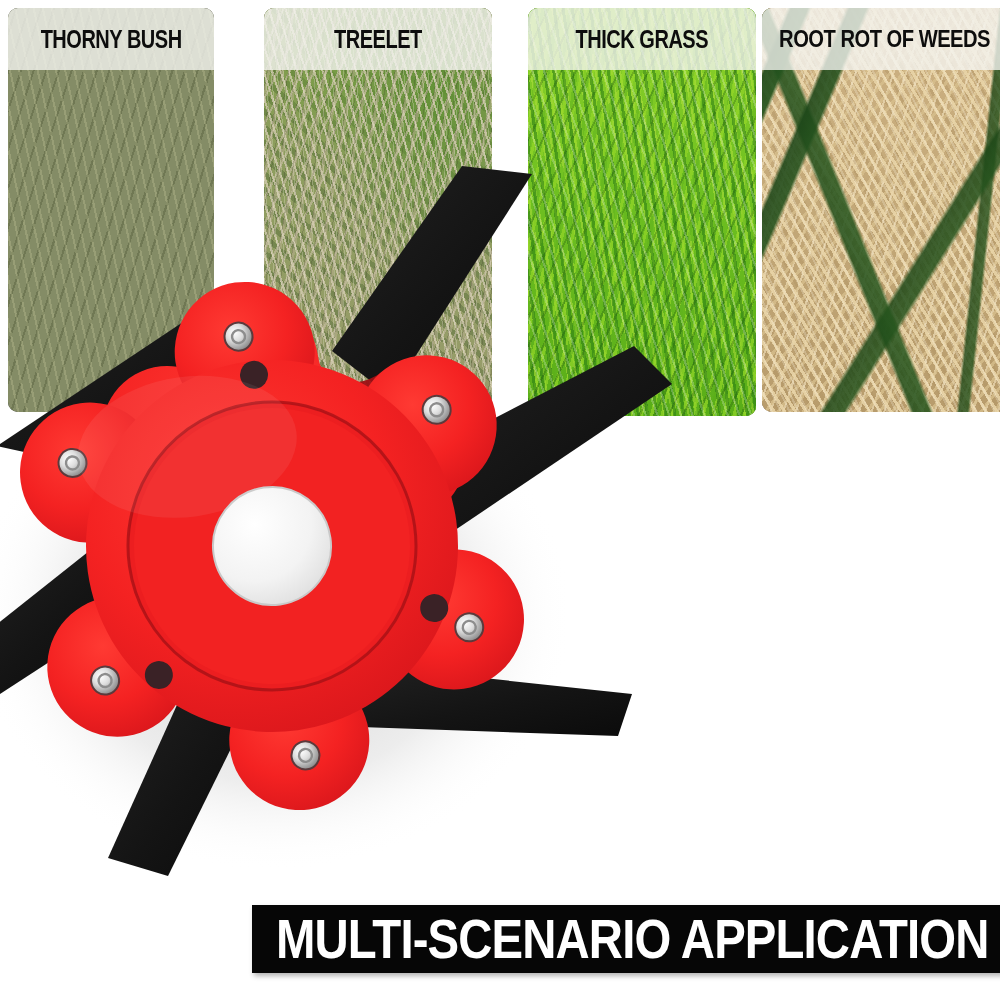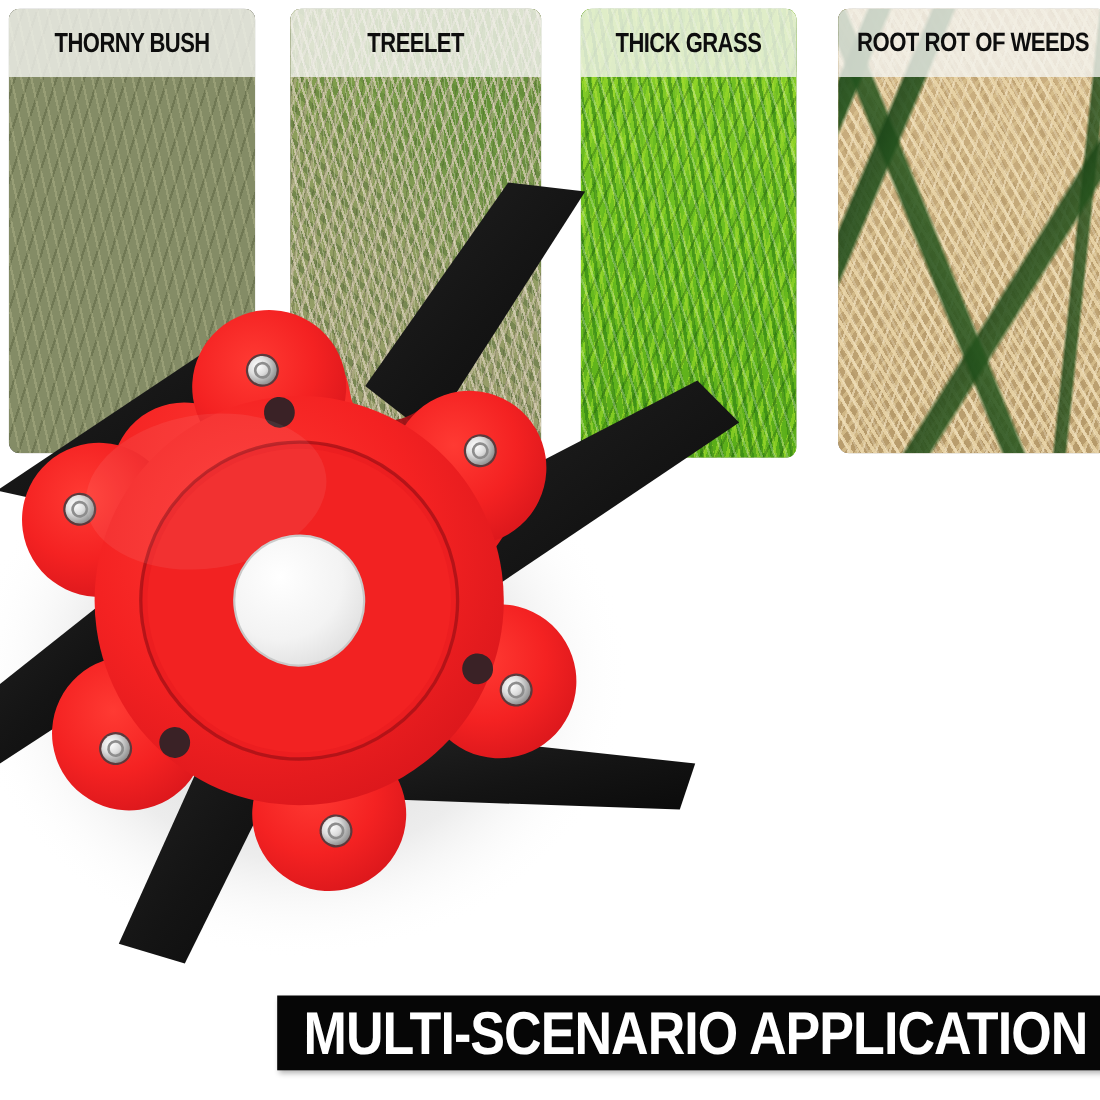--- a/index.html
+++ b/index.html
@@ -43,23 +43,23 @@
     font-size:25px;
     letter-spacing:-0.6px;
     color:#0d0d0d;
     transform:scaleX(0.80);
     transform-origin:center;
     white-space:nowrap;
   }
   .panel.p4 .caption span{font-size:24px;transform:scaleX(0.84);}
 
   
-  #panel-1{left:8px;  top:8px;  width:224px; height:404px;}
+  #panel-1{left:8px;  top:8px;  width:206px; height:404px;}
   #panel-2{left:264px;top:8px;  width:228px; height:404px;}
-  #panel-3{left:528px;top:8px;  width:196px; height:408px;}
+  #panel-3{left:528px;top:8px;  width:228px; height:408px;}
   #panel-4{left:762px;top:8px;  width:246px; height:404px;}
 
   
   .ph-woodland{
     background:
       
       linear-gradient(to bottom, rgba(0,0,0,0) 72%, rgba(176,150,86,.95) 76%, rgba(150,128,72,.98) 100%),
       
       radial-gradient(ellipse 120% 30% at 50% 66%, rgba(120,104,190,.75), rgba(120,104,190,0) 70%),
       repeating-linear-gradient(86deg, rgba(90,78,150,.35) 0 3px, rgba(150,140,200,.18) 3px 7px),

